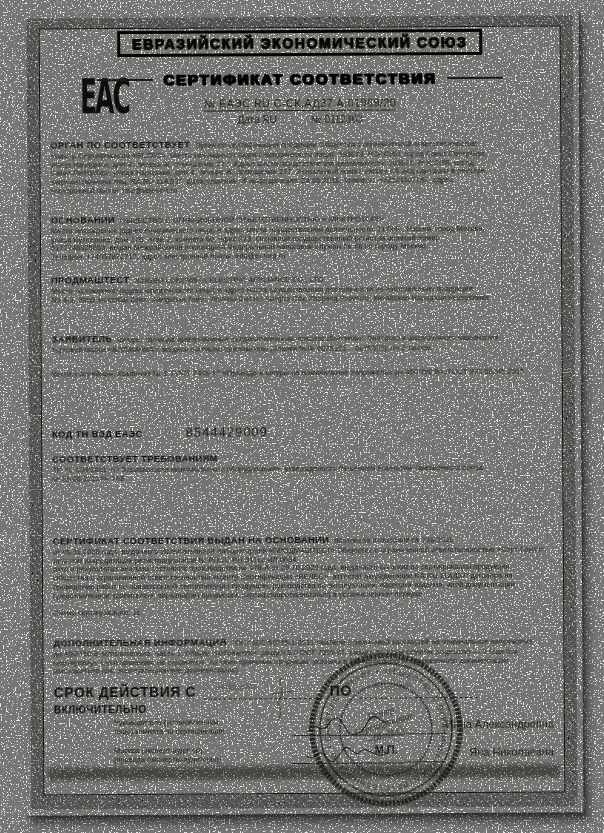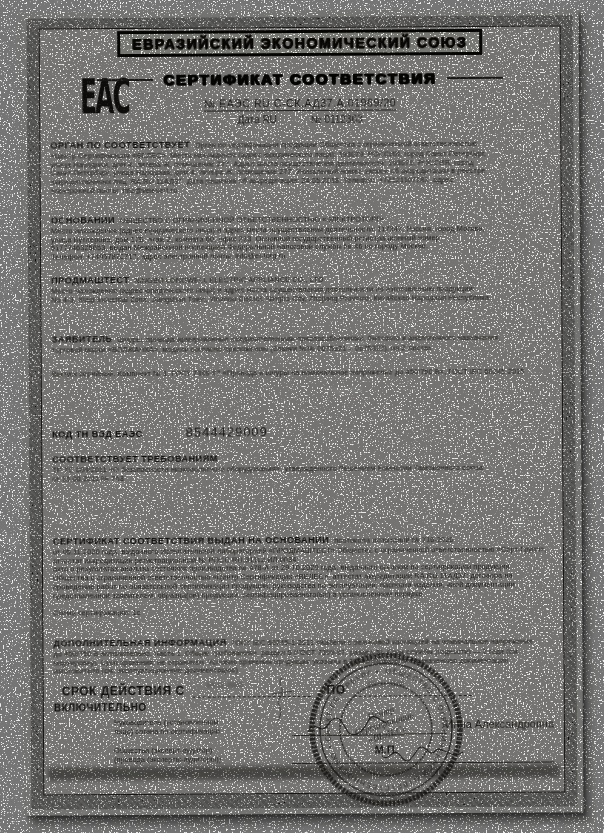--- a/index.html
+++ b/index.html
@@ -50,21 +50,21 @@
   .kod-val{display:inline;font-size:13px;color:#2f2c27;letter-spacing:1px;filter:blur(.5px);
       margin-left:14px;padding-left:24px;}
   #sec-organ{top:105px;} #sec-zayavitel{top:180px;} #sec-izgotovitel{top:240px;}
   #sec-produkciya{top:299px;} #prod-extra{top:341px;} #sec-kod{top:394px;}
   #sec-sootvetstvuet{top:419px;} #sec-osnovanie{top:501px;} #osn-schema{top:580px;}
   #sec-dop{top:603px;}
 
   
   #validity{top:655px;}
   .val-row{display:flex;align-items:flex-end;gap:8px;}
-  .val-label{font-weight:700;font-size:12px;letter-spacing:.5px;color:#14110d;filter:blur(.3px);margin-left:8px;}
+  .val-label{font-weight:700;font-size:14px;letter-spacing:.5px;color:#14110d;filter:blur(.3px);}
   .blank{position:relative;display:inline-block;width:118px;border-bottom:1.2px dashed #4a463f;
       height:10px;filter:blur(.3px);}
   .smudge-date{position:absolute;top:-6px;left:14px;font-size:7.5px;color:#55514a;
       filter:blur(1.3px);opacity:.8;white-space:nowrap;}
   .incl{font-weight:700;font-size:10px;letter-spacing:.5px;color:#14110d;filter:blur(.3px);
       margin-top:4px;}
   .sig-row{position:absolute;left:70px;right:10px;display:flex;align-items:center;}
   #sig1{top:688px;} #sig2{top:716px;}
   .sig-label{width:178px;font-size:7.4px;line-height:8.6px;color:#34312b;filter:blur(.45px);}
   .sig-line{flex:1;display:flex;align-items:center;justify-content:center;position:relative;}
@@ -204,44 +204,48 @@
           <span class="blank">
             <span class="smudge-date">03.11.2025</span>
           </span>
         </div>
         <div class="incl">ВКЛЮЧИТЕЛЬНО</div>
       </div>
 
       <div class="sig-row" id="sig1">
         <div class="sig-label">
           <div>Руководитель (установленном</div>
-          <div>лицо) органа по сертификации</div>
+          <div>лицо) комната по сертификации</div>
         </div>
         <div class="sig-line">
           <div class="sig-rule"></div>
           <svg width="86" height="22" viewBox="0 0 86 22">
             <path d="M3,16 C10,1 15,21 23,9 S36,3 41,13 S56,20 63,6 S79,13 84,5" stroke="#26231f" stroke-width="1.1" fill="none" opacity="0.85"></path>
           </svg>
         </div>
         <div class="sig-name">
           <div>Инна Александровна</div>
           <div class="sub-dash"></div>
         </div>
       </div>
 
       <div class="sig-row" id="sig2">
         <div class="sig-label">
-          <div>Общества (эксперт-аудитор)</div>
+          <div>Москва (эксперт-аудитор)</div>
           <div>(провода (эксперты-аудиторы))</div>
         </div>
         <div class="sig-line">
           <div class="sig-rule"></div>
           <svg width="86" height="22" viewBox="0 0 86 22">
             <path d="M2,12 C9,20 13,2 20,12 S30,18 37,7 S49,16 55,8 S70,18 83,9" stroke="#26231f" stroke-width="1.1" fill="none" opacity="0.85"></path>
           </svg>
+        </div>
+        <div class="sig-name">
+          <div>Яна Николаевна</div>
+          <div class="sub-dash"></div>
         </div>
       </div>
 
       <svg class="stamp" viewBox="0 0 160 160">
         <g fill="none" stroke="#221f1b" opacity="0.88">
           <circle cx="80" cy="80" r="74" stroke-width="5.5" stroke-dasharray="3 1.1"></circle>
           <circle cx="80" cy="80" r="66" stroke-width="1.4"></circle>
           <circle cx="80" cy="80" r="46" stroke-width="1.6" stroke-dasharray="2.2 1"></circle>
         </g>
         <defs>

